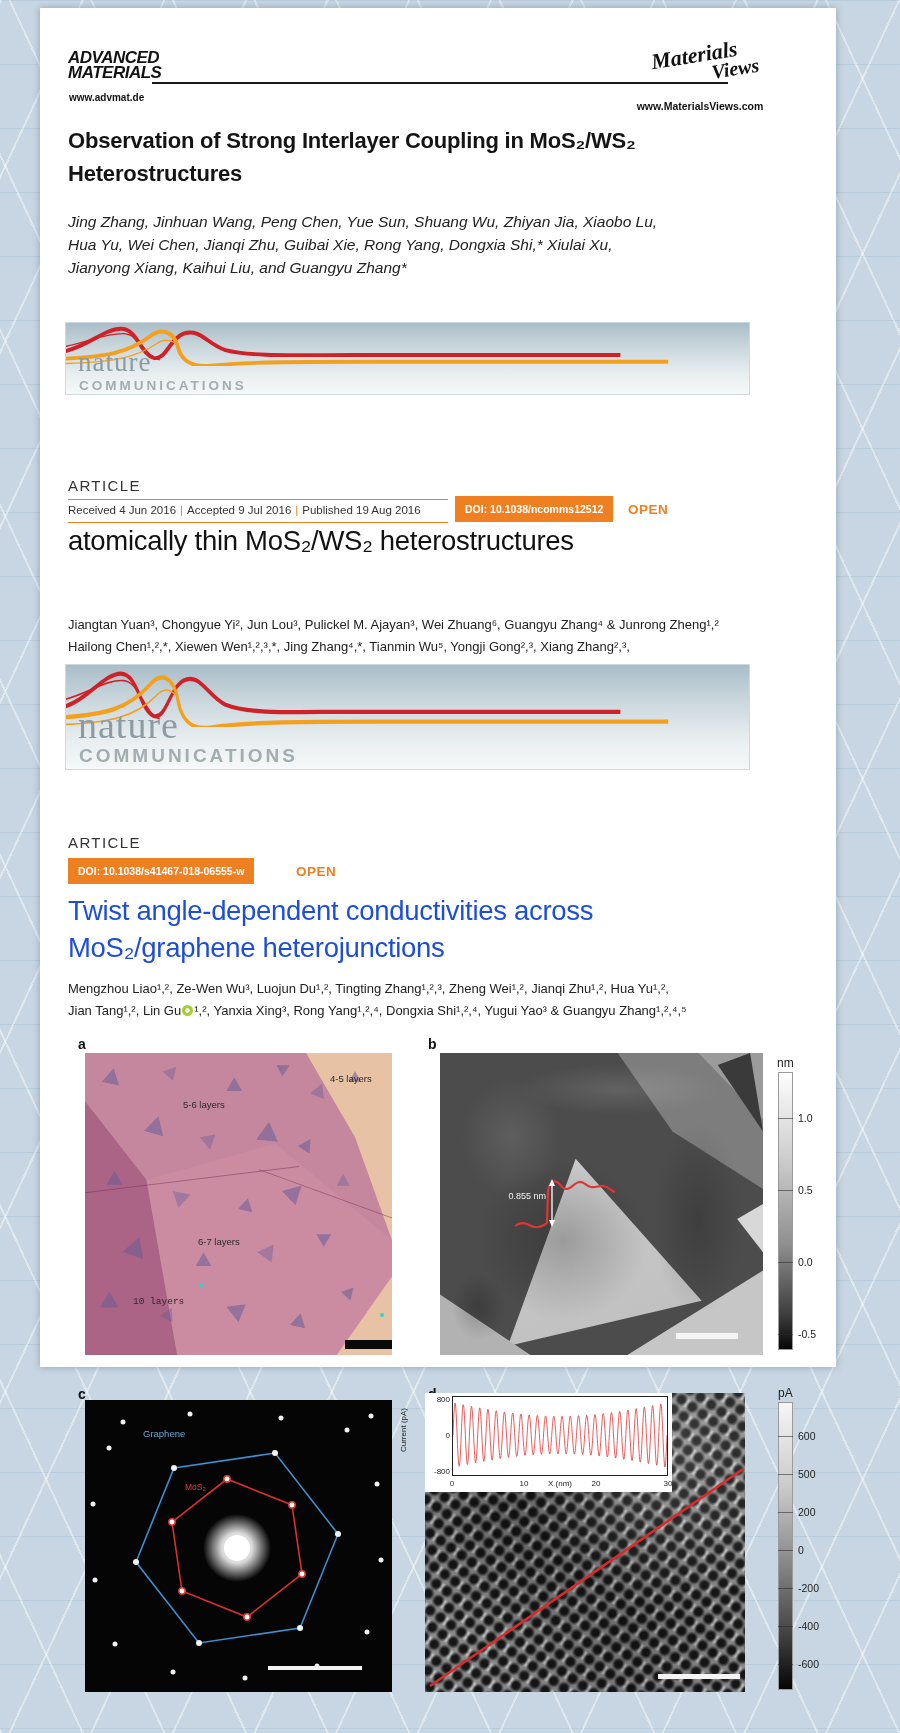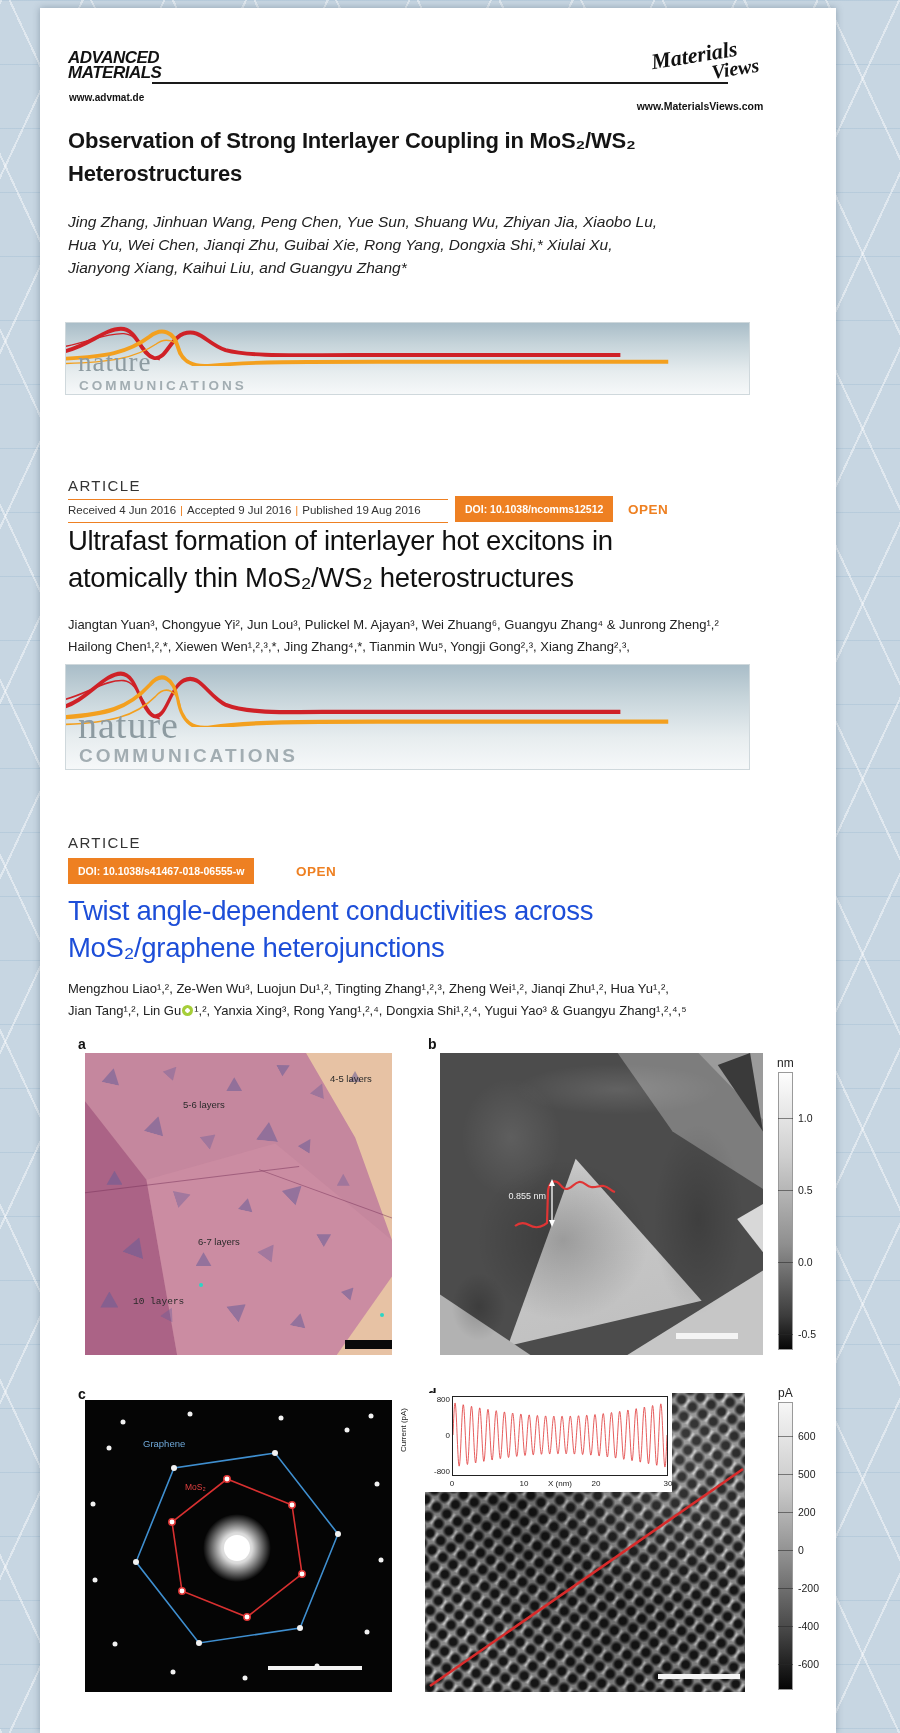--- a/index.html
+++ b/index.html
@@ -3,21 +3,21 @@
 <meta charset="utf-8">
 <style>
   html,body{margin:0;padding:0;}
   body{width:900px;height:1733px;position:relative;font-family:"Liberation Sans",sans-serif;overflow:hidden;}
   .screen{position:absolute;inset:0;background-color:#c7d6e2;
     background-image:
       repeating-linear-gradient(115deg, rgba(255,255,255,.45) 0 2px, transparent 2px 74px),
       repeating-linear-gradient(65deg, rgba(255,255,255,.45) 0 2px, transparent 2px 74px),
       repeating-linear-gradient(180deg, rgba(170,195,214,.55) 0 1px, transparent 1px 64px);}
   .abs{position:absolute;}
-  .page{position:absolute;left:40px;top:8px;width:796px;height:1725px;background:#ffffff;box-shadow:0 0 7px rgba(40,60,80,.35);}
+  .page{position:absolute;left:40px;top:8px;width:796px;height:1359px;background:#ffffff;box-shadow:0 0 7px rgba(40,60,80,.35);}
 
   
   .am-logo{left:28px;top:42px;font-weight:bold;font-style:italic;color:#121212;font-size:17px;line-height:15px;letter-spacing:-.5px;}
   .am-rule{left:112px;top:74px;width:576px;height:2px;background:#1a1a1a;}
   .advmat-url{left:29px;top:84px;font-size:10px;font-weight:bold;color:#111;}
   .mv-script{left:612px;top:34px;width:130px;transform:rotate(-9deg);font-family:"Liberation Serif",serif;font-style:italic;font-weight:bold;color:#111;}
   .mv-line1{font-size:22px;line-height:20px;}
   .mv-line2{font-size:20px;line-height:18px;margin-left:58px;}
   .mv-url{left:575px;top:92px;width:170px;text-align:center;font-size:10.5px;font-weight:bold;color:#111;}
 
@@ -84,21 +84,21 @@
   .pb-bar{position:absolute;left:236px;top:280px;width:62px;height:6px;background:#f4f4f4;}
   
   .cbar{border:1px solid #9a9a9a;box-sizing:border-box;}
   .cbar-b{left:738px;top:1064px;width:15px;height:278px;background:linear-gradient(180deg,#fdfdfd 0%,#cfcfcf 30%,#8f8f8f 62%,#3c3c3c 88%,#060606 100%);}
   .cbar-d{left:738px;top:1394px;width:15px;height:288px;background:linear-gradient(180deg,#f6f6f6 0%,#c9c9c9 30%,#8a8a8a 55%,#454545 80%,#050505 100%);}
   .cb-unit{position:absolute;font-size:12px;color:#222;}
   .cb-tick{position:absolute;left:758px;font-size:10.5px;color:#222;}
   .cb-notch{position:absolute;left:738px;width:15px;height:1px;background:rgba(40,40,40,.55);}
   
   .panel-c{left:45px;top:1392px;width:307px;height:292px;background:#050505;overflow:hidden;}
-  .pc-text-graphene{position:absolute;left:58px;top:38px;font-size:9.5px;color:#6fa8d8;}
+  .pc-text-graphene{position:absolute;left:58px;top:28px;font-size:9.5px;color:#6fa8d8;}
   .pc-text-mos2{position:absolute;left:100px;top:82px;font-size:8.5px;color:#e04040;}
   .pc-bar{position:absolute;left:183px;top:266px;width:94px;height:4px;background:#f4f4f4;}
   
   .panel-d{left:385px;top:1385px;width:320px;height:299px;overflow:hidden;background:#8a8a8a;}
   .moire-inner{position:absolute;left:-40px;top:-40px;width:400px;height:380px;transform:rotate(-7deg);
     background-color:#8a8a8a;
     background-image:
       radial-gradient(circle, #161616 0 3.5px, rgba(22,22,22,0) 7px),
       radial-gradient(circle, #161616 0 3.5px, rgba(22,22,22,0) 7px),
       radial-gradient(circle, rgba(250,250,250,.9) 0 2px, rgba(250,250,250,0) 5.5px);
@@ -154,21 +154,20 @@
       <div class="comms-word">COMMUNICATIONS</div>
     </div>
 
     <div class="abs article-h art1-h">ARTICLE</div>
     <div class="abs dates-rule" style="top:491px;"></div>
     <div class="abs dates-text"><span>Received 4 Jun 2016</span><span class="sep">|</span><span>Accepted 9 Jul 2016</span><span class="sep">|</span><span>Published 19 Aug 2016</span></div>
     <div class="abs dates-rule" style="top:514px;"></div>
     <div class="abs doi-badge badge1">DOI: 10.1038/ncomms12512</div>
     <div class="abs open-label open1">OPEN</div>
     <div class="abs p2-title">
-      <div>Ultrafast formation of interlayer hot excitons in</div>
       <div>atomically thin MoS₂/WS₂ heterostructures</div>
     </div>
     <div class="abs authors-small p2-authors">
       <div>Jiangtan Yuan³, Chongyue Yi², Jun Lou³, Pulickel M. Ajayan³, Wei Zhuang⁶, Guangyu Zhang⁴ &amp; Junrong Zheng¹,²</div>
       <div>Hailong Chen¹,²,*, Xiewen Wen¹,²,³,*, Jing Zhang⁴,*, Tianmin Wu⁵, Yongji Gong²,³, Xiang Zhang²,³,</div>
     </div>
 
     <div class="abs banner banner-2">
       <svg viewBox="0 0 685 44" preserveAspectRatio="none">
         <path d="M-5,30 C20,26 38,6 55,6 C72,6 74,32 88,36 C100,39 104,16 118,11 C134,5 142,22 160,28 C185,35 230,33 290,33 L556,33" fill="none" stroke="#cf2127" stroke-width="3"></path>

